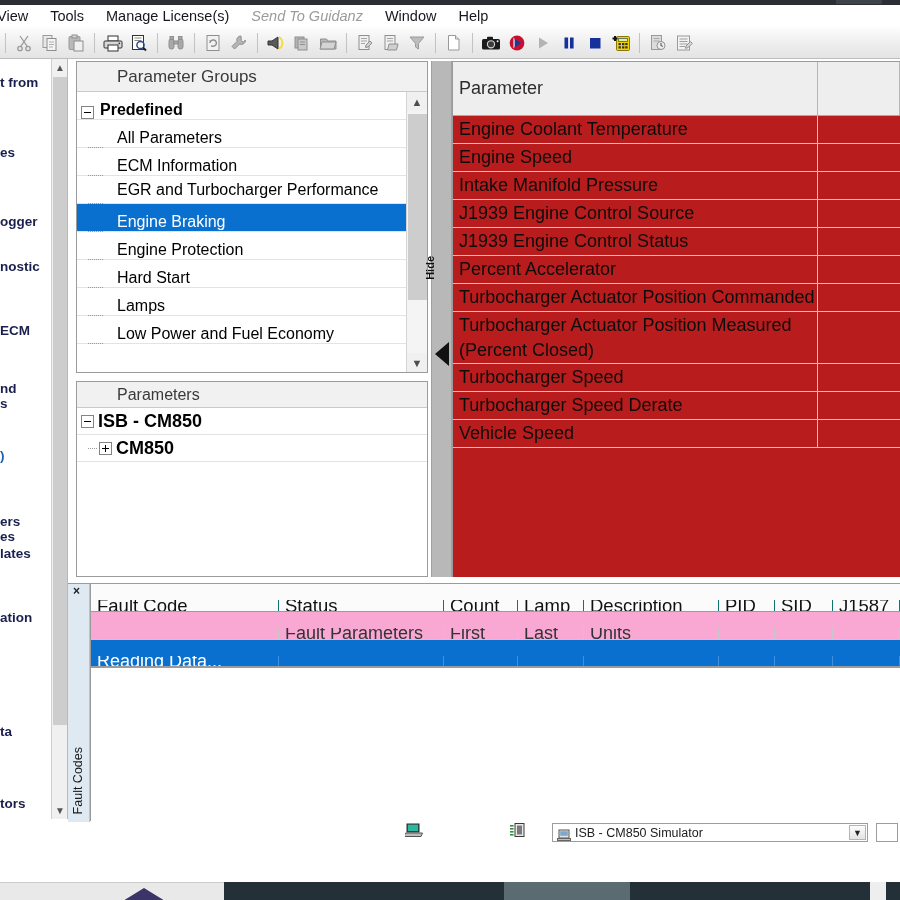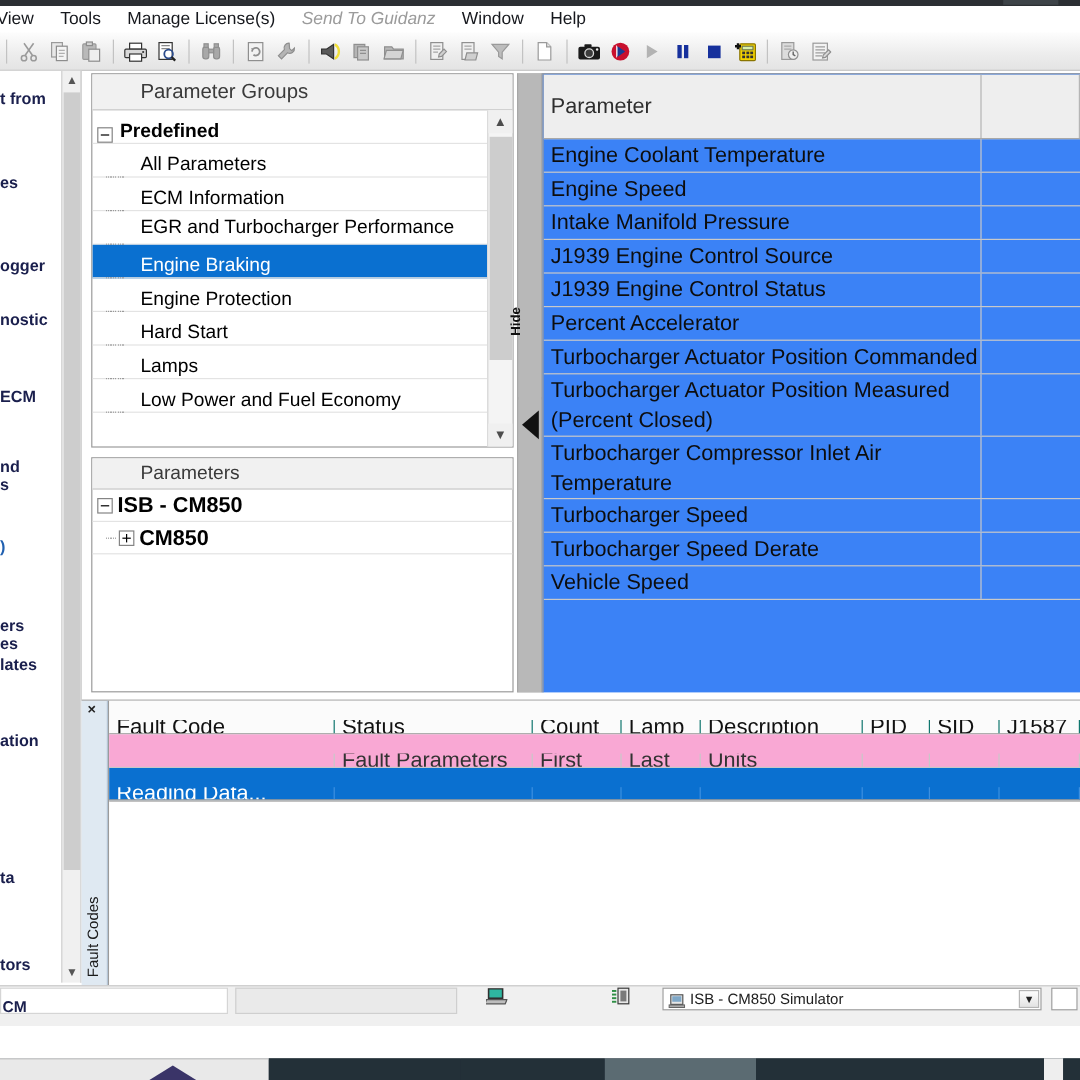--- a/index.html
+++ b/index.html
@@ -185,21 +185,21 @@
     position: absolute; left: 3px; top: 281px;
     width: 0; height: 0;
     border-top: 12px solid transparent;
     border-bottom: 12px solid transparent;
     border-right: 14px solid #111;
   }
 
   
   .grid-panel {
     position: absolute; left: 452px; top: 61px; right: 0; height: 516px;
-    background: #3b82f6; border-top: 1px solid #9b9b9b; border-left: 1px solid #9b9b9b;
+    background: #b91c1c; border-top: 1px solid #9b9b9b; border-left: 1px solid #9b9b9b;
     overflow: hidden;
   }
   .grid-head {
     display: flex; height: 54px; background: #eeeeee;
     border-bottom: 1px solid #a8a8a8;
   }
   .gh-cell {
     display: flex; align-items: center; padding-left: 6px;
     font-size: 18px; color: #2d2d2d;
     border-right: 1px solid #b5b5b5;
@@ -682,24 +682,20 @@
     </div>
     <div class="grid-row">
       <div class="gr-cell c1 wrap">Turbocharger Actuator Position Commanded</div>
       <div class="gr-cell c2"></div>
     </div>
     <div class="grid-row">
       <div class="gr-cell c1 wrap">Turbocharger Actuator Position Measured (Percent Closed)</div>
       <div class="gr-cell c2"></div>
     </div>
     <div class="grid-row">
-      <div class="gr-cell c1 wrap">Turbocharger Compressor Inlet Air Temperature</div>
-      <div class="gr-cell c2"></div>
-    </div>
-    <div class="grid-row">
       <div class="gr-cell c1">Turbocharger Speed</div>
       <div class="gr-cell c2"></div>
     </div>
     <div class="grid-row">
       <div class="gr-cell c1">Turbocharger Speed Derate</div>
       <div class="gr-cell c2"></div>
     </div>
     <div class="grid-row">
       <div class="gr-cell c1">Vehicle Speed</div>
       <div class="gr-cell c2"></div>
@@ -743,25 +739,20 @@
         <div class="fc-cell" style="width:135px"></div>
         <div class="fc-cell" style="width:56px"></div>
         <div class="fc-cell" style="width:58px"></div>
         <div class="fc-cell" style="flex:1"></div>
       </div>
 
       <div class="fc-body-fill"></div>
     </div>
   </div>
 
-  <div class="statusbar">
-    <div class="sb-dent sb-seg1"></div>
-    <div class="sb-dent sb-seg2"></div>
-    <div class="sb-text">CM</div>
-  </div>
 
   <div class="sb-icon-a">
     <svg width="18" height="16" viewBox="0 0 18 16">
       <rect x="1.5" y="1.5" width="13" height="9" fill="#2f2f2f"></rect>
       <rect x="2.8" y="2.6" width="10.4" height="6.6" fill="#2fb6a0"></rect>
       <path d="M0.5 11 h17 l-1.5 3.5 h-17z" fill="#bdbdbd" stroke="#555"></path>
       </svg>
   </div>
   <div class="sb-icon-b">
     <svg width="18" height="16" viewBox="0 0 18 16">

